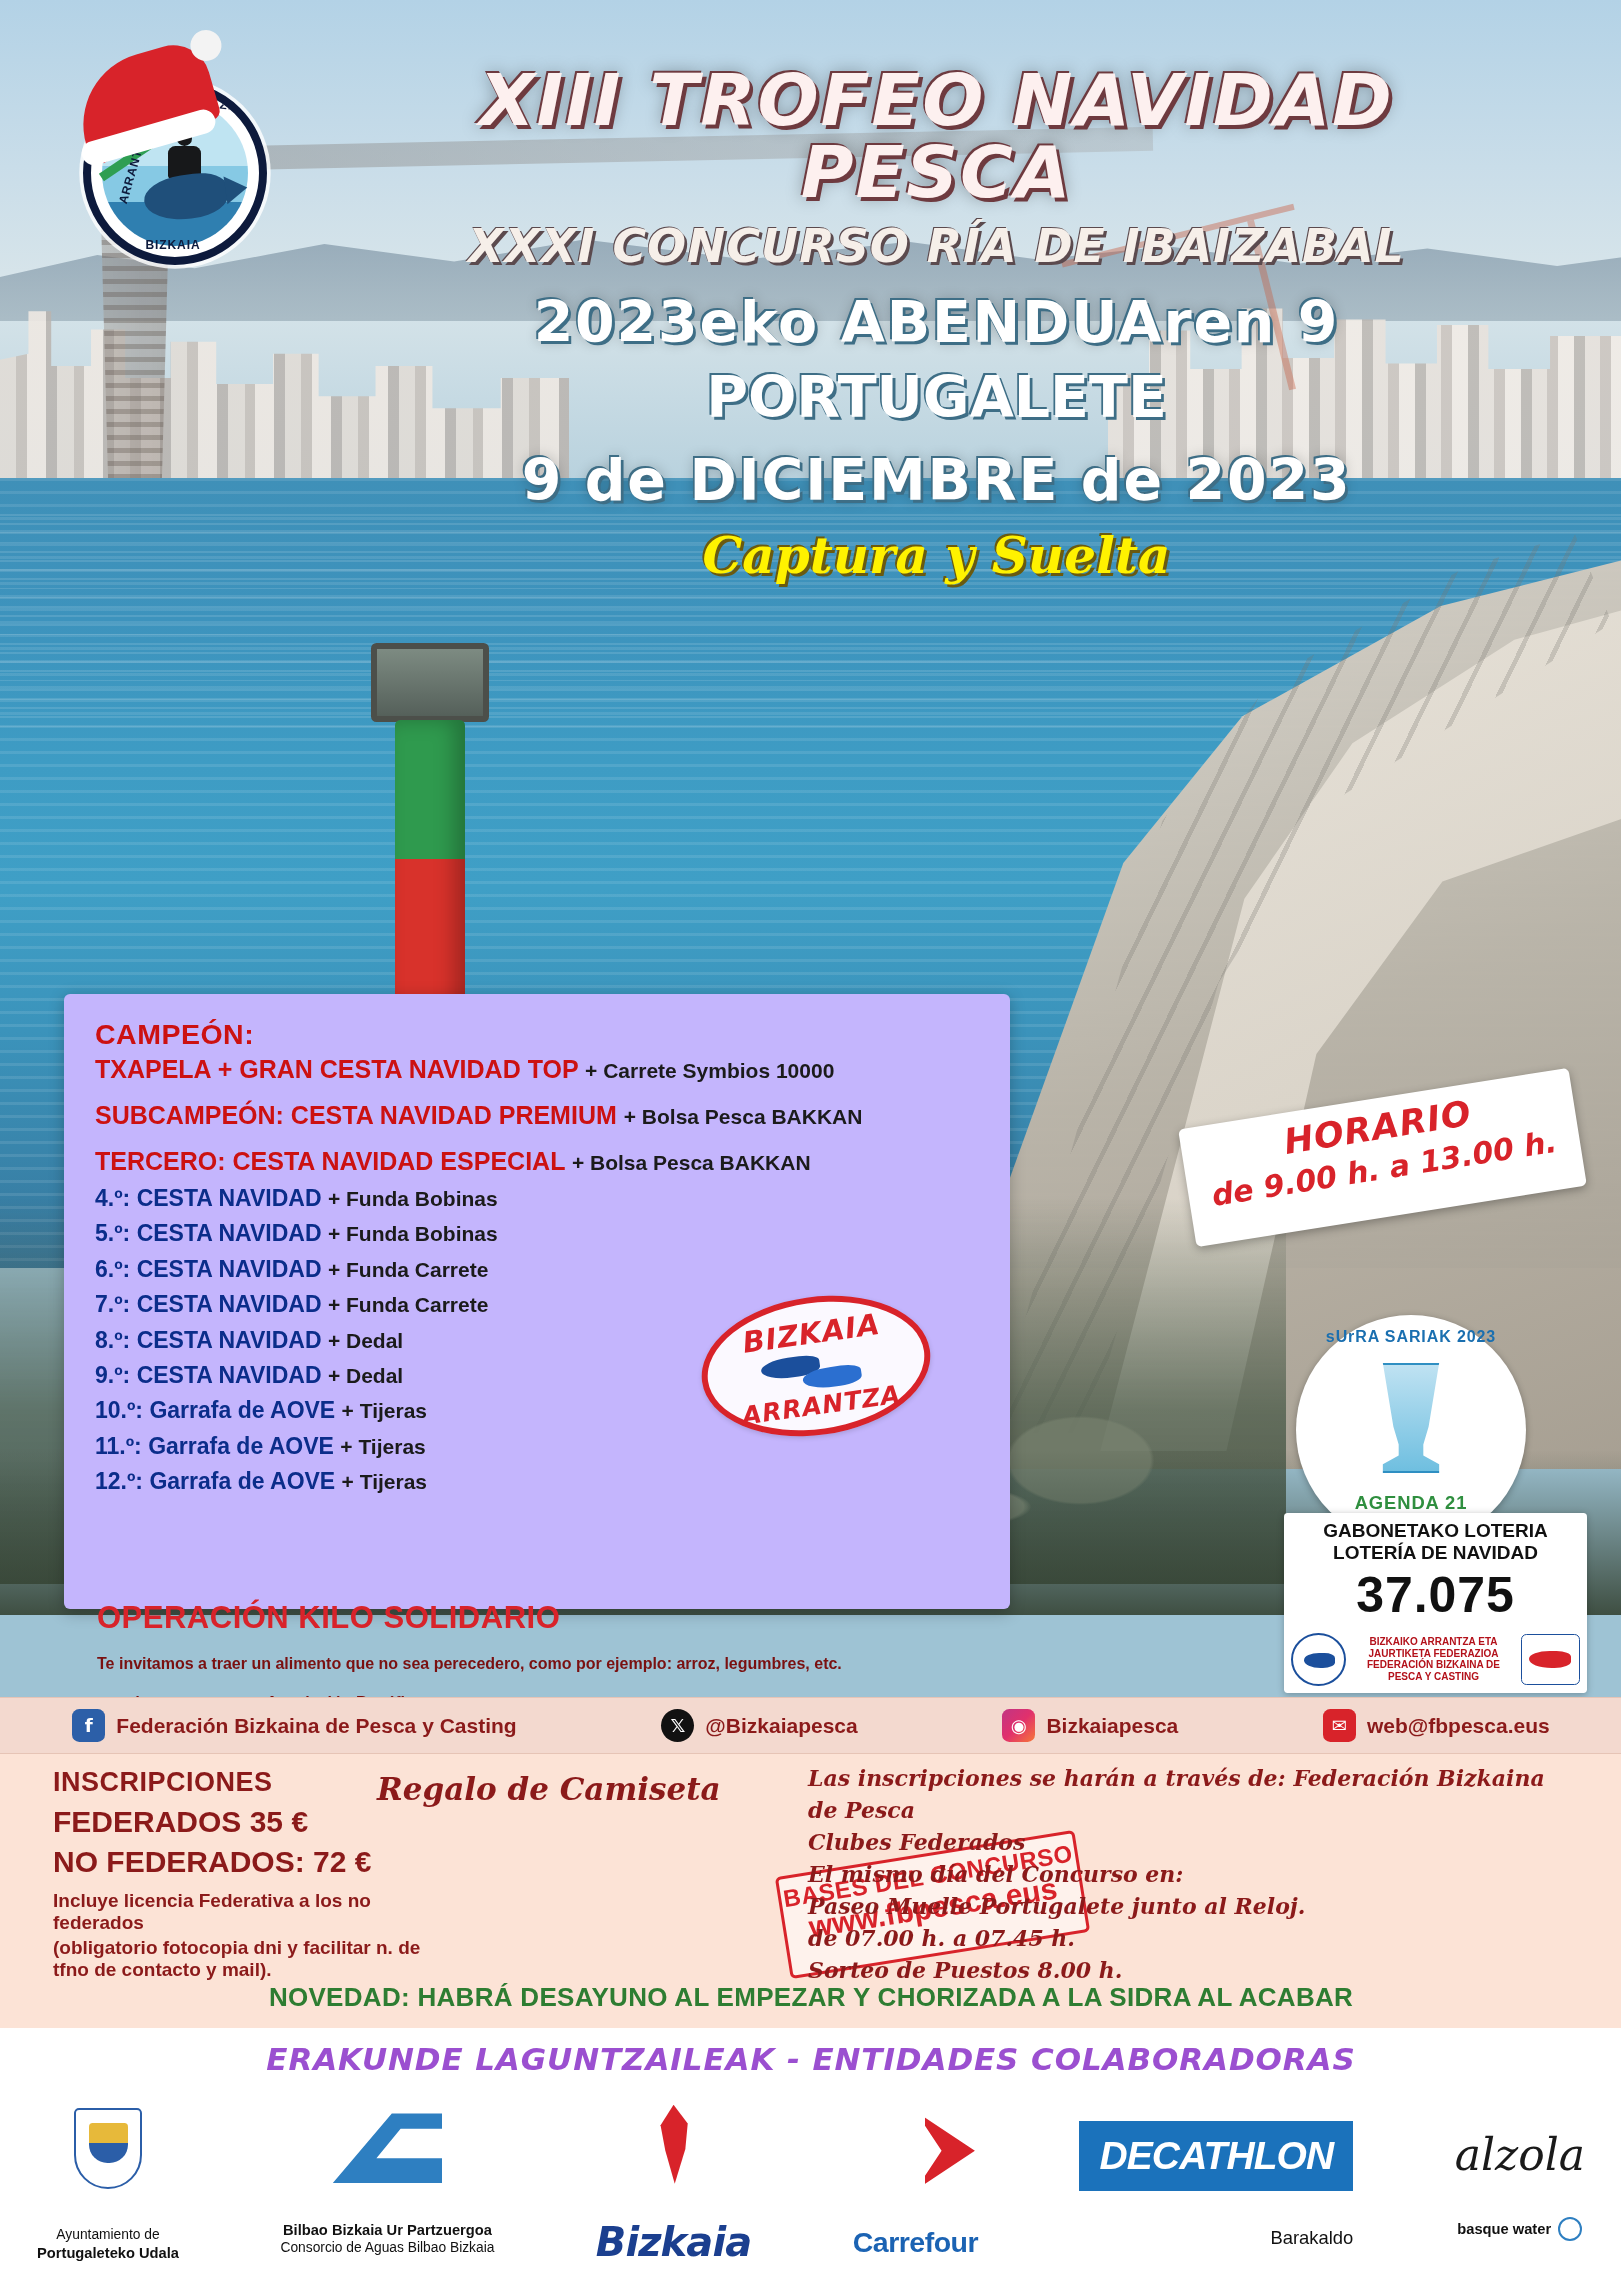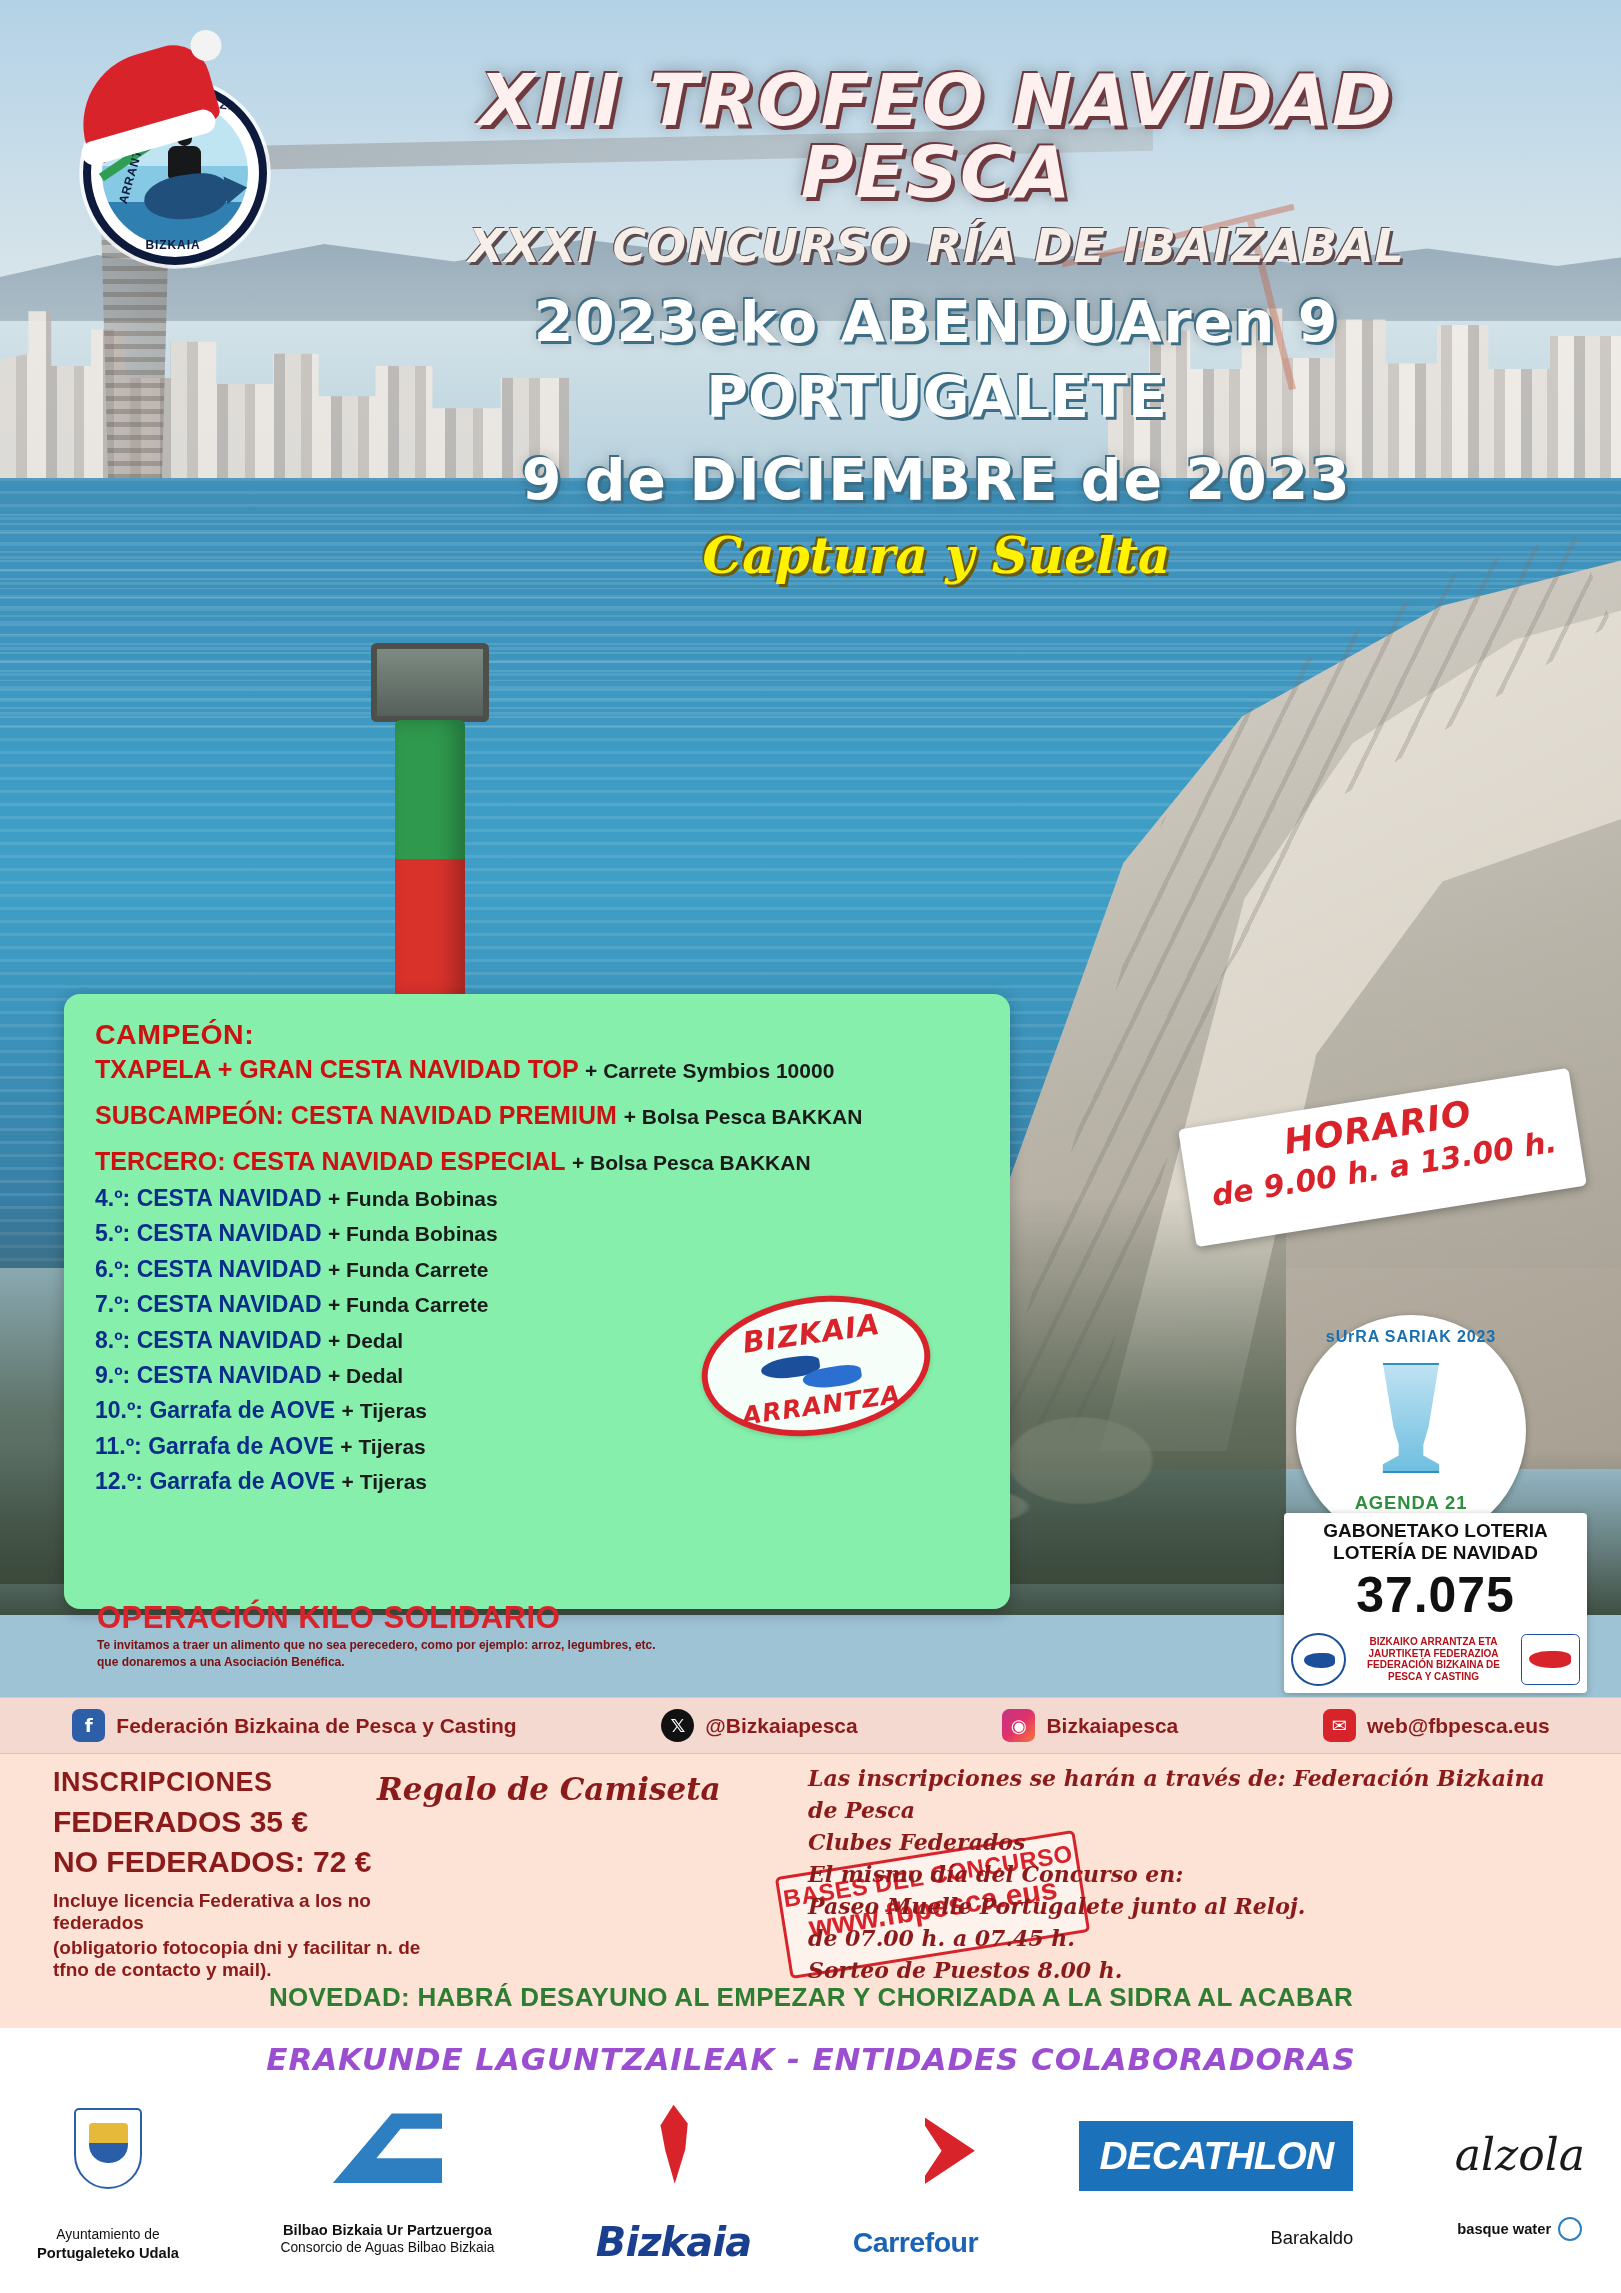--- a/index.html
+++ b/index.html
@@ -286,22 +286,22 @@
     margin-top:13px;
     font-family:"DejaVu Serif", serif;
     font-size:50px; font-weight:bold; font-style:italic;
     color:#fff200;
     text-shadow:2.8px 2.8px 0 #6a5a10, -1.8px -1.8px 0 #6a5a10;
   }
 
   
   .prizes{
     position:absolute; left:64px; top:994px; width:946px; height:615px;
-    background:#86efac;
-    border-radius:16px;
+    background:#c4b5fd;
+    border-radius:6px;
     box-shadow:0 3.7px 14.7px rgba(0,0,0,.25);
     padding:24px 27.5px 16.5px 31px;
   }
   .pz-head{
     font-size:28.5px; font-weight:bold; color:#cc1111; letter-spacing:0.5px;
   }
   .pz-line{
     margin-top:3.7px;
     font-size:25px; font-weight:bold; color:#cc1111;
     line-height:1.18;
@@ -439,22 +439,22 @@
 
   
   .kilo{
     position:absolute; left:64px; top:1600px; width:1203px; height:96px;
     padding-left:33px;
   }
   .kilo .k1{
     font-size:31px; font-weight:bold; color:#d8232a; letter-spacing:0.5px;
   }
   .kilo .k2{
-    margin-top:1px;
-    font-size:12px; font-weight:bold; color:#7a1010; line-height:1.35;
+    margin-top:17px;
+    font-size:16px; font-weight:bold; color:#7a1010; line-height:1.35;
   }
 
   
   .social{
     position:absolute; left:0; top:1697px; width:1622px; height:57px;
     background:#f3d9cf;
     display:flex; align-items:center; justify-content:space-around;
     border-top:1.8px solid #e6c4b6;
     border-bottom:1.8px solid #e6c4b6;
   }

